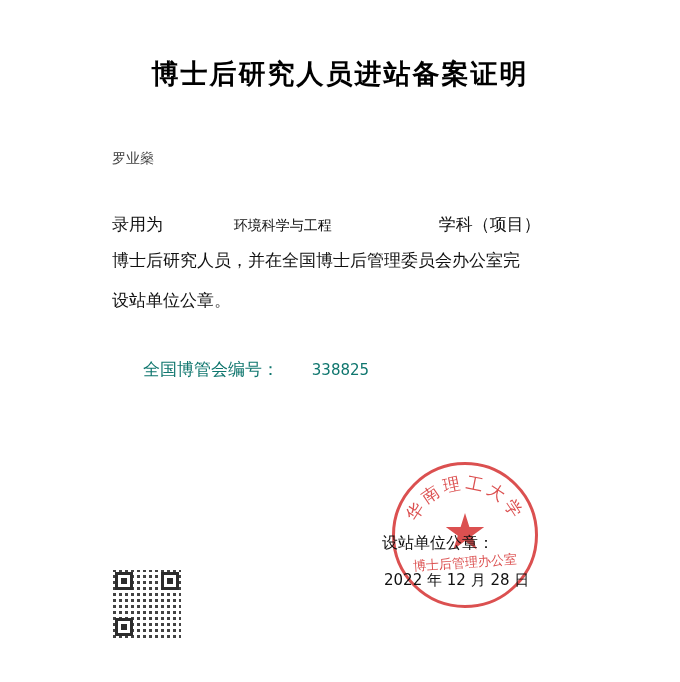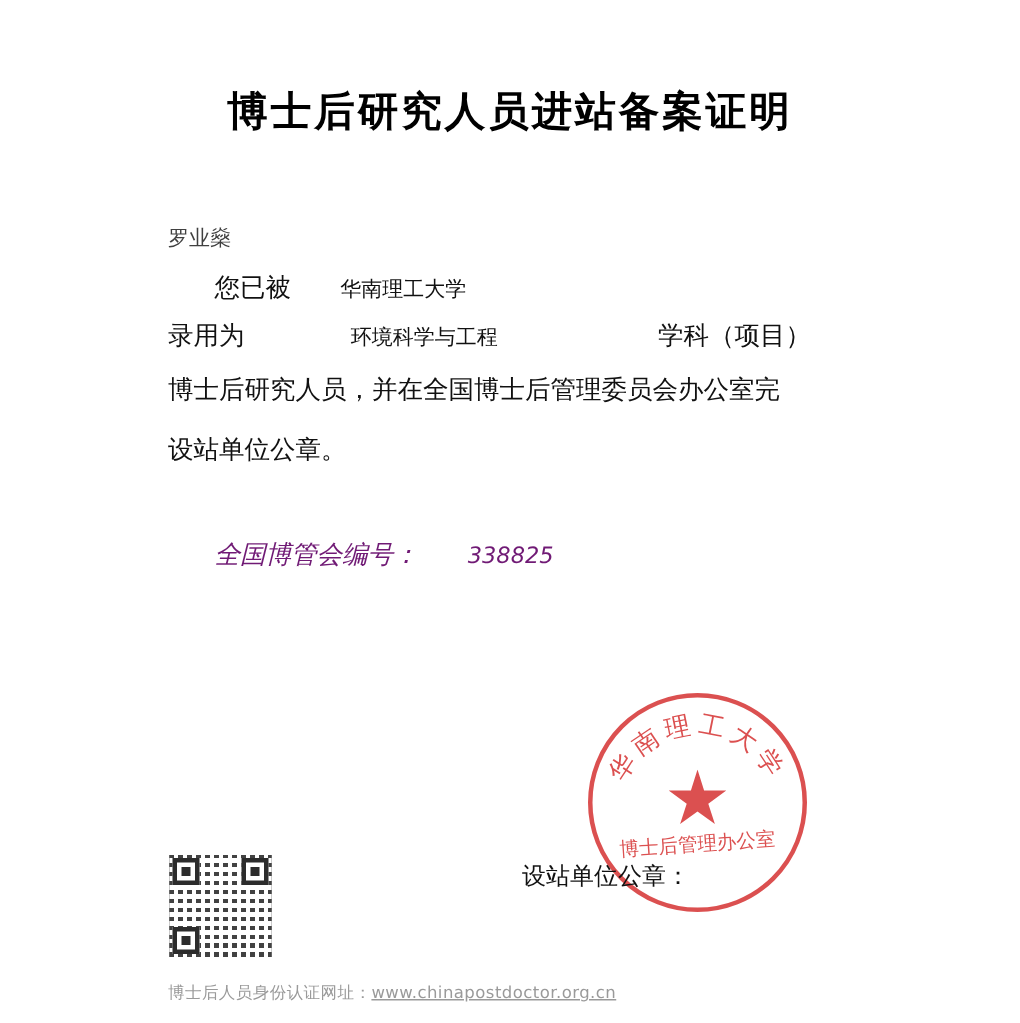--- a/index.html
+++ b/index.html
@@ -58,24 +58,23 @@
     font-family: "DejaVu Sans", "Liberation Sans", sans-serif;
     color: #111;
   }
   .gap-sm { display: inline-block; width: 22px; }
   .gap-md { display: inline-block; width: 60px; }
   .gap-lg { display: inline-block; width: 96px; }
 
   .field {
     position: absolute;
     font-size: 17px;
-    color: #701a75;
+    color: #0f766e;
     white-space: nowrap;
     font-family: "DejaVu Serif", "Liberation Serif", serif;
-    font-style: italic;
   }
   .f1 { top: 358px; left: 143px; }
   .f2 { top: 395px; left: 143px; }
   .field .value {
     font-family: "DejaVu Sans", "Liberation Sans", sans-serif;
     font-size: 15px;
   }
   .redacted {
     display: inline-block;
     width: 140px;
@@ -127,25 +126,24 @@
     color: #d42a2a;
     font-size: 13px;
     letter-spacing: 0px;
     font-family: "DejaVu Sans", "Liberation Sans", sans-serif;
     transform: rotate(-4deg);
   }
 
   .sign-line {
     position: absolute;
     top: 533px;
-    left: 348px;
+    left: 382px;
     font-size: 16px;
     color: #111;
     font-family: "DejaVu Serif", "Liberation Serif", serif;
-    margin-top: 41px;
   }
   .date-line {
     position: absolute;
     top: 571px;
     left: 384px;
     font-size: 15px;
     color: #111;
     font-family: "DejaVu Serif", "Liberation Serif", serif;
     white-space: nowrap;
   }
@@ -200,25 +198,20 @@
 </style>
 </head>
 <body>
 
 <div class="page">
 
   <div class="title">博士后研究人员进站备案证明</div>
 
   <div class="name">罗业燊</div>
 
-  <div class="line l1">
-    <span>您已被</span>
-    <span class="gap-sm"></span>
-    <span class="inline-fill">华南理工大学</span>
-  </div>
 
   <div class="line l3">博士后研究人员，并在全国博士后管理委员会办公室完</div>
 
   <div class="line l2">
     <span>录用为</span>
     <span class="gap-md"></span>
     <span class="inline-fill">环境科学与工程</span>
     <span class="gap-lg"></span>
     <span>学科（项目）</span>
   </div>
@@ -242,24 +235,29 @@
           <textPath href="#arcpath" startOffset="50%" text-anchor="middle">华南理工大学</textPath>
         </text>
       </svg>
     </div>
     <div class="seal-star"></div>
     <div class="seal-bottom">博士后管理办公室</div>
   </div>
 
   <div class="sign-line">设站单位公章：</div>
 
+  <div class="date-line">
+    <span class="num">2022</span>
+    <span>年</span>
+    <span class="num">12</span>
+    <span>月</span>
+    <span class="num">28</span>
+    <span>日</span>
+  </div>
 
   <div class="qr">
     <div class="qr-eye tl"></div>
     <div class="qr-eye tr"></div>
     <div class="qr-eye bl"></div>
   </div>
 
-  <div class="footer">
-    <span>博士后人员身份认证网址：</span><span class="url">www.chinapostdoctor.org.cn</span>
-  </div>
 
 </div>
 
 </body></html>

